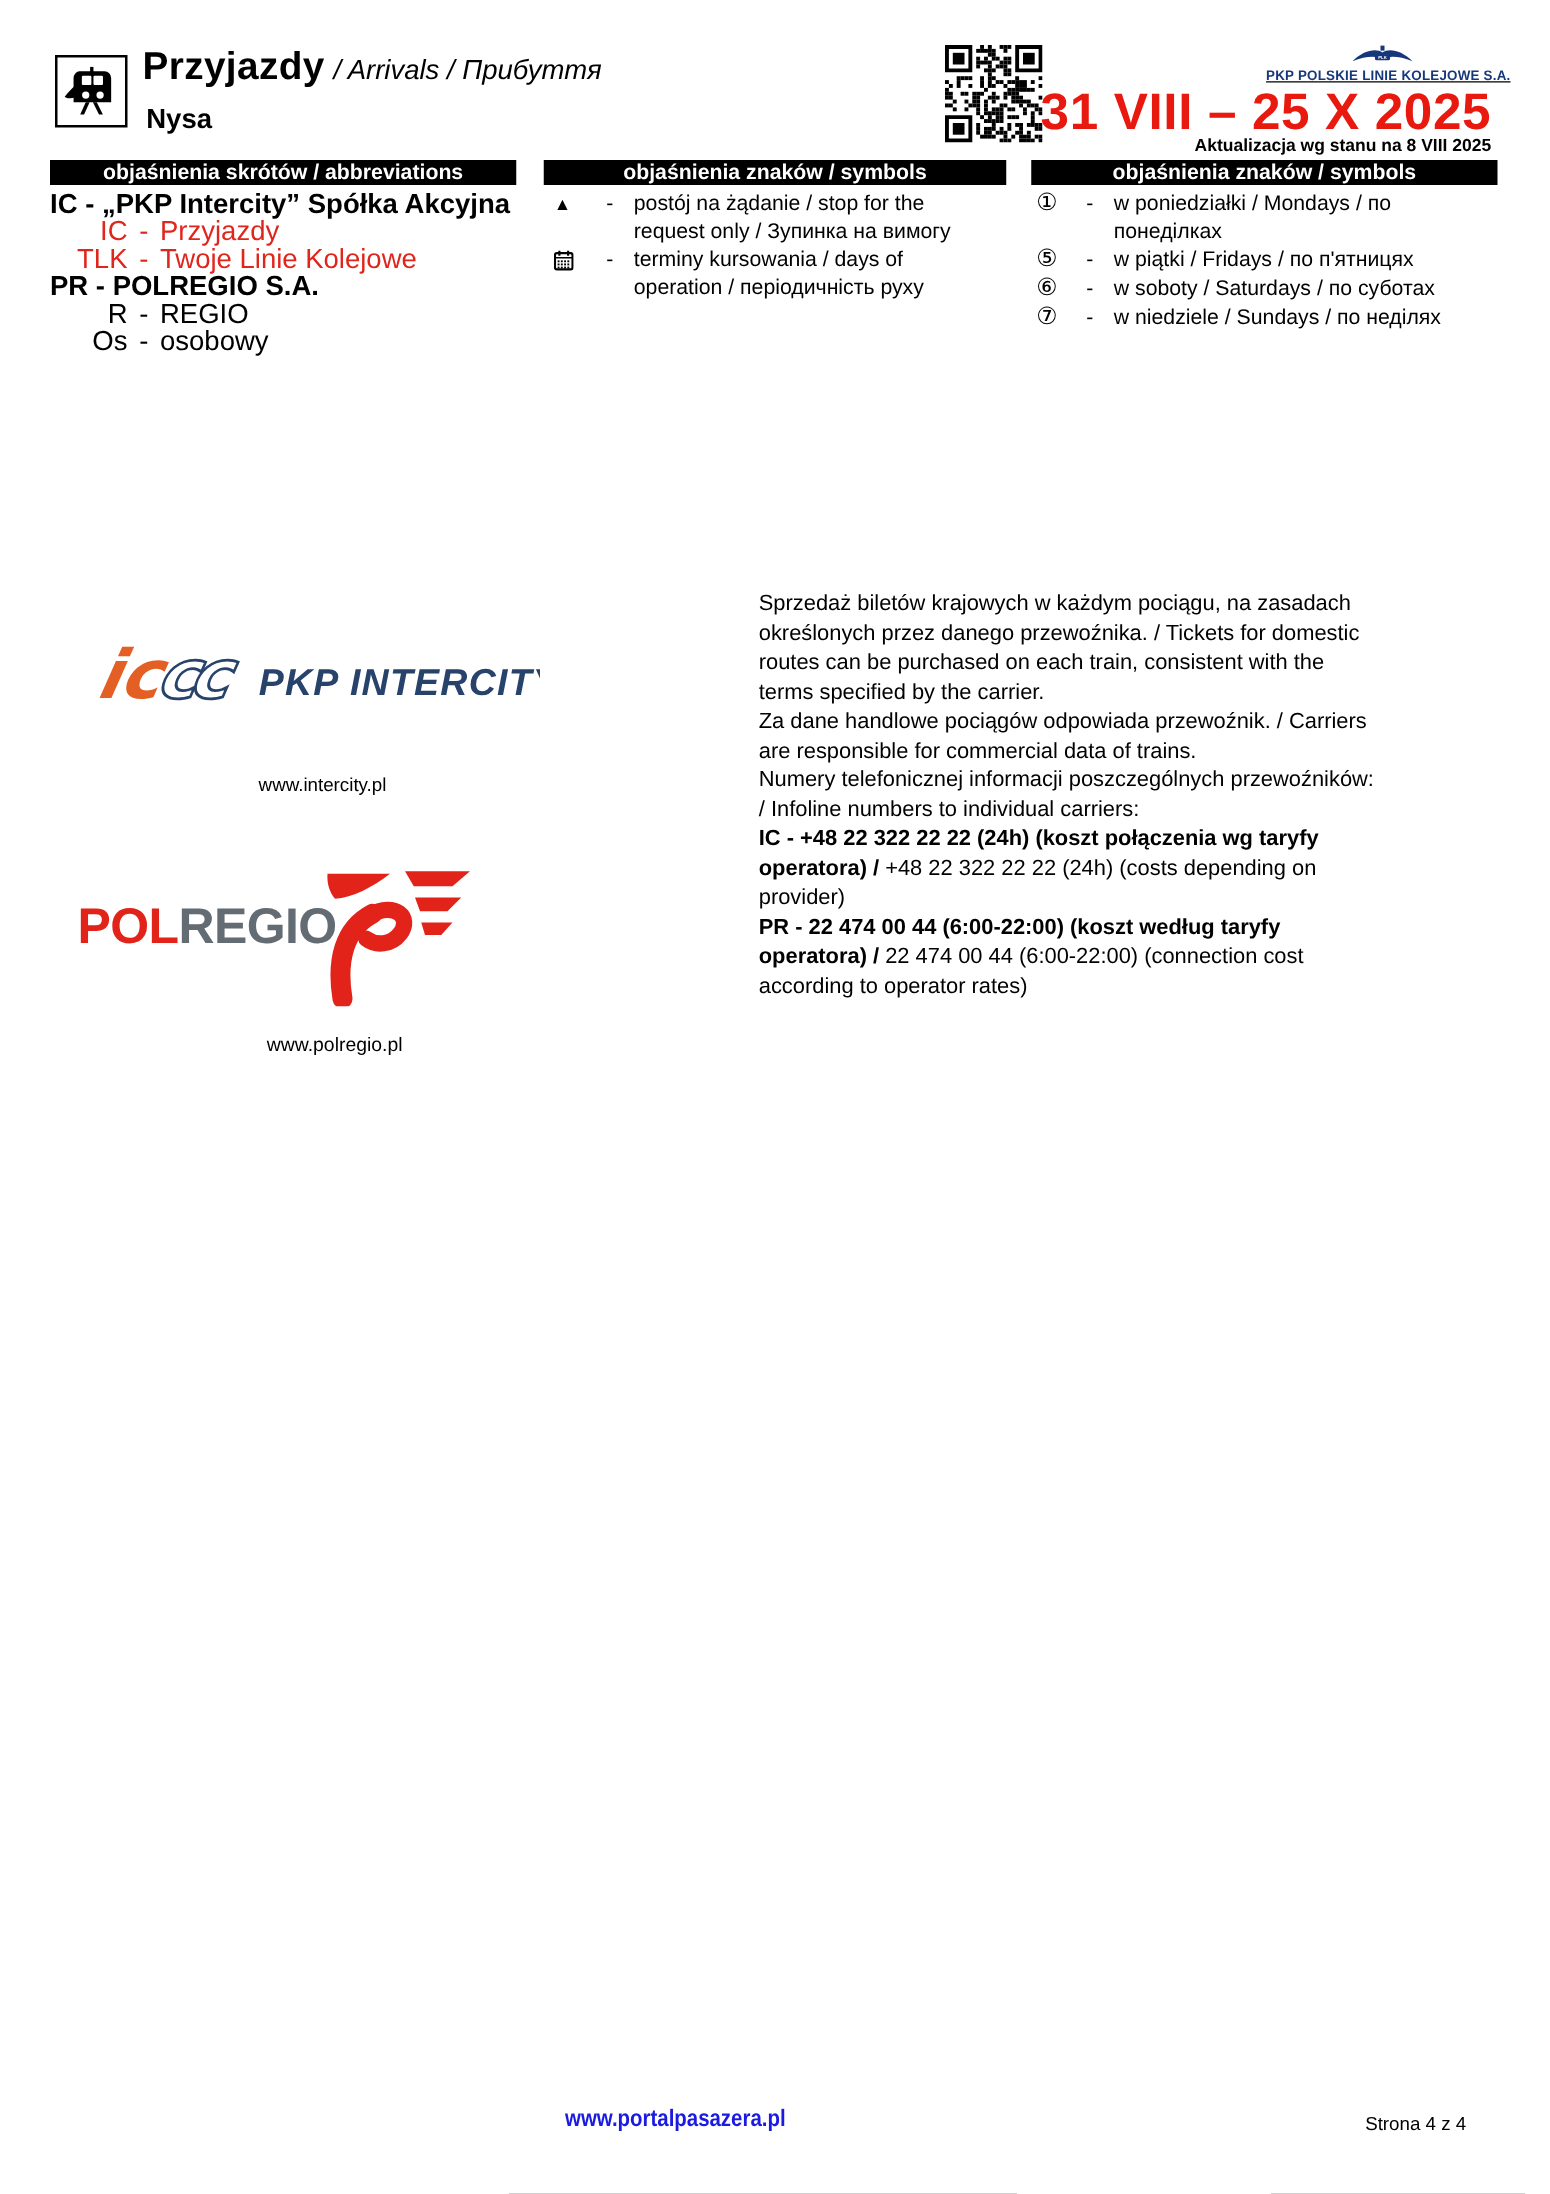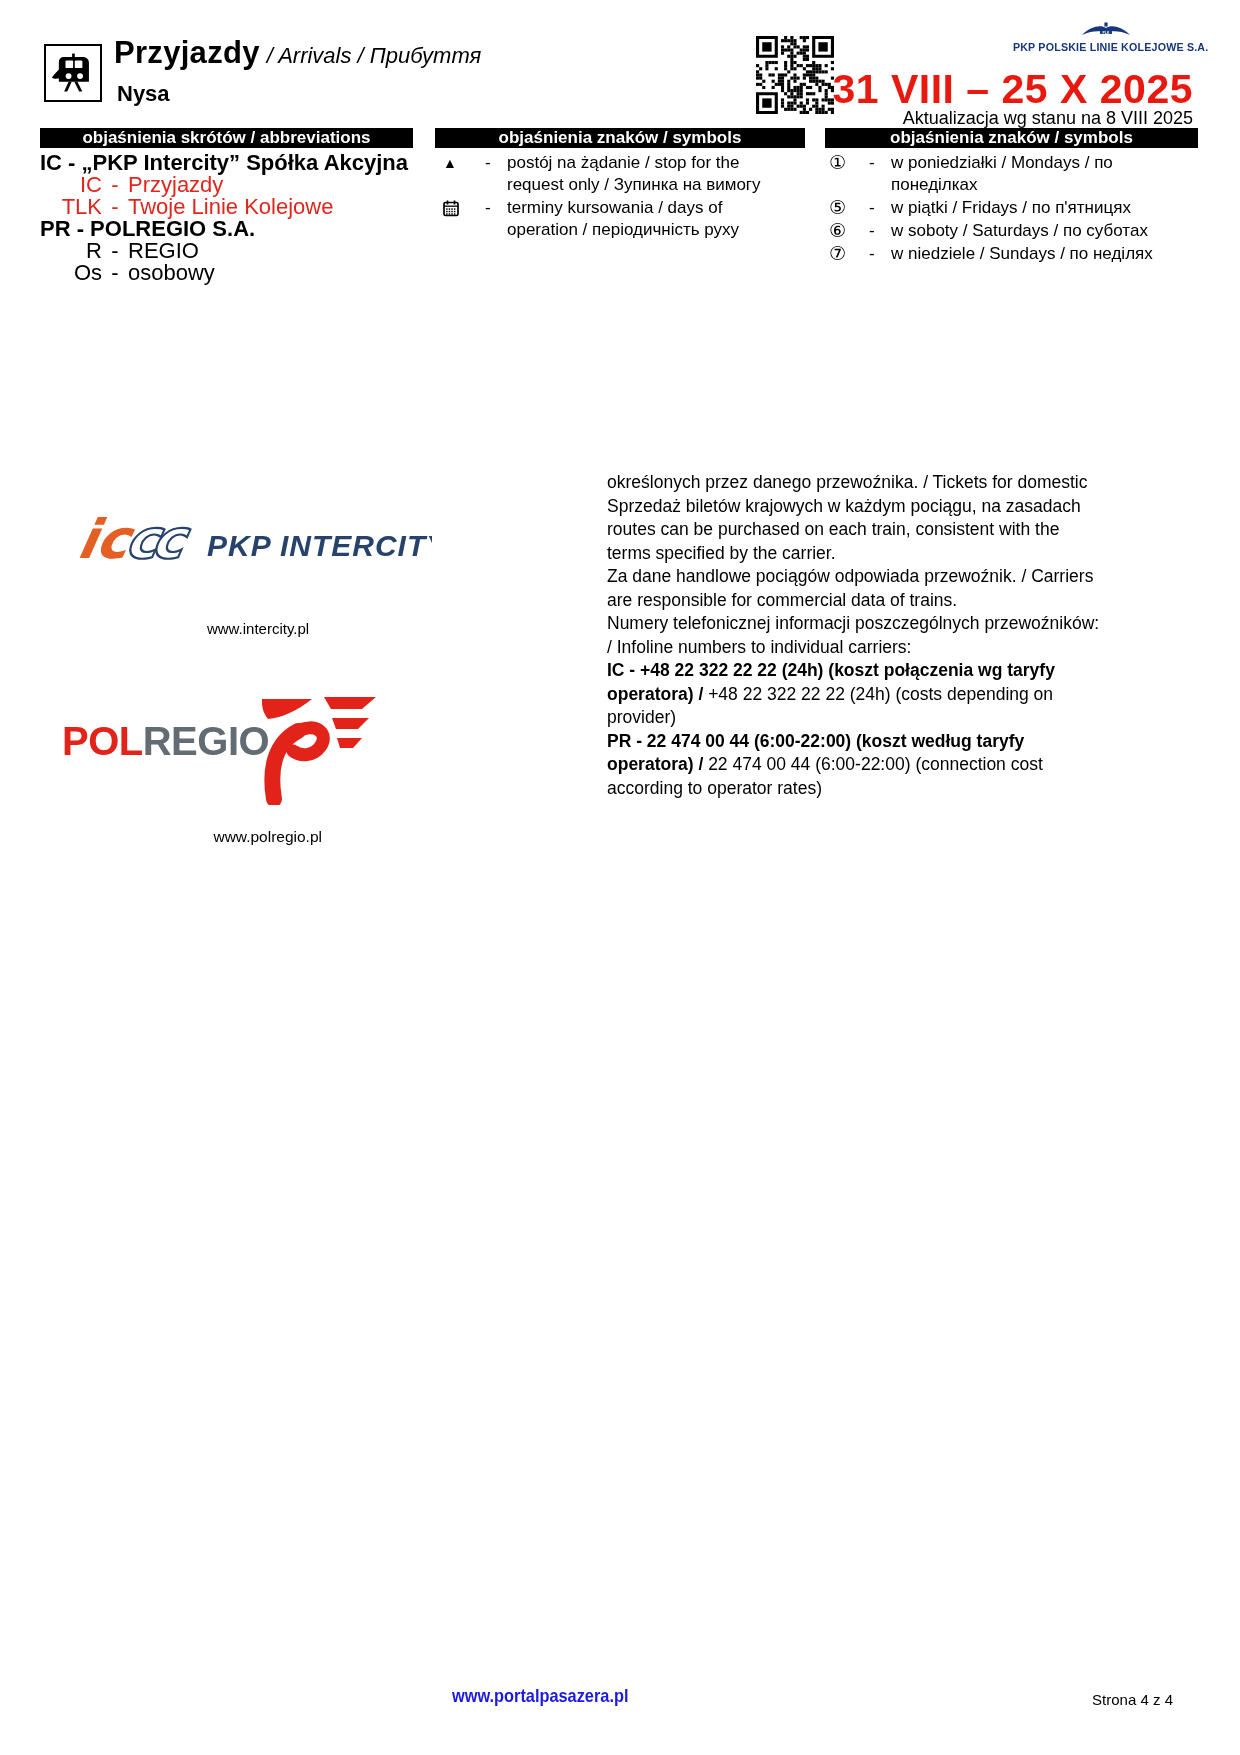--- a/index.html
+++ b/index.html
@@ -11,27 +11,27 @@
              display:flex;align-items:center;justify-content:center;}
   .titles{position:absolute;left:114px;top:34px;}
   .title-line{white-space:nowrap;line-height:38px;}
   .t1{font-size:31px;font-weight:bold;letter-spacing:.3px;}
   .t2{font-size:22px;font-style:italic;margin-left:7px;}
   .station{font-size:22px;font-weight:bold;margin:4px 0 0 3px;}
 
   .qr{position:absolute;left:756px;top:36px;width:78px;height:78px;}
   .qr svg{width:78px;height:78px;}
 
-  .plk{position:absolute;left:1010px;top:21px;width:192px;text-align:left;}
+  .plk{position:absolute;left:1010px;top:35px;width:192px;text-align:left;text-decoration:underline;}
   .plk-wings{display:flex;justify-content:center;height:17px;}
   .plk-name{font-size:11px;font-weight:bold;color:var(--plk-navy,#16377c);margin-top:3px;
             white-space:nowrap;letter-spacing:.2px;transform:scaleX(.97);transform-origin:center;}
   .daterange{position:absolute;right:47px;top:66px;font-size:41px;font-weight:bold;
              color:var(--red-accent,#e8190f);white-space:nowrap;letter-spacing:.5px;}
-  .update{position:absolute;right:47px;top:108px;font-size:18px;font-weight:normal;}
+  .update{position:absolute;right:47px;top:108px;font-size:14px;font-weight:bold;}
 
   
   .col{position:absolute;top:128px;}
   .col1{left:40px;width:373px;}
   .col2{left:435px;width:370px;}
   .col3{left:825px;width:373px;}
   .bar{background:#000;color:#fff;font-weight:bold;font-size:17px;text-align:center;
        height:20px;line-height:20px;margin-bottom:4px;}
 
   .abbr-row{font-size:22px;line-height:22px;display:flex;}
@@ -448,22 +448,22 @@
           <path d="M105 45 H130 L121 55 H108 Z"></path>
         </g>
         <path d="M42 106 C37 76 43 50 66 38" fill="none" stroke="#e2231a" stroke-width="16" stroke-linecap="round"></path>
         <path d="M64 39 C84 28 98 41 88 54 C81 63 69 64 61 58" fill="none" stroke="#e2231a" stroke-width="13" stroke-linecap="round"></path>
       </svg>
     </div>
   </div>
   <div class="pr-url">www.polregio.pl</div>
 
   <div class="info">
+      <div class="iline"><span>Sprzedaż biletów krajowych w każdym pociągu, na zasadach</span></div>
       <div class="iline"><span>określonych przez danego przewoźnika. / Tickets for domestic</span></div>
-      <div class="iline"><span>Sprzedaż biletów krajowych w każdym pociągu, na zasadach</span></div>
       <div class="iline"><span>routes can be purchased on each train, consistent with the</span></div>
       <div class="iline"><span>terms specified by the carrier.</span></div>
       <div class="iline"><span>Za dane handlowe pociągów odpowiada przewoźnik. / Carriers</span></div>
       <div class="iline"><span>are responsible for commercial data of trains.</span></div>
       <div class="iline"><span>Numery telefonicznej informacji poszczególnych przewoźników:</span></div>
       <div class="iline"><span>/ Infoline numbers to individual carriers:</span></div>
       <div class="iline"><span class="b">IC - +48 22 322 22 22 (24h) (koszt połączenia wg taryfy</span></div>
       <div class="iline"><span class="b">operatora) / </span><span>+48 22 322 22 22 (24h) (costs depending on</span></div>
       <div class="iline"><span>provider)</span></div>
       <div class="iline"><span class="b">PR - 22 474 00 44 (6:00-22:00) (koszt według taryfy</span></div>

